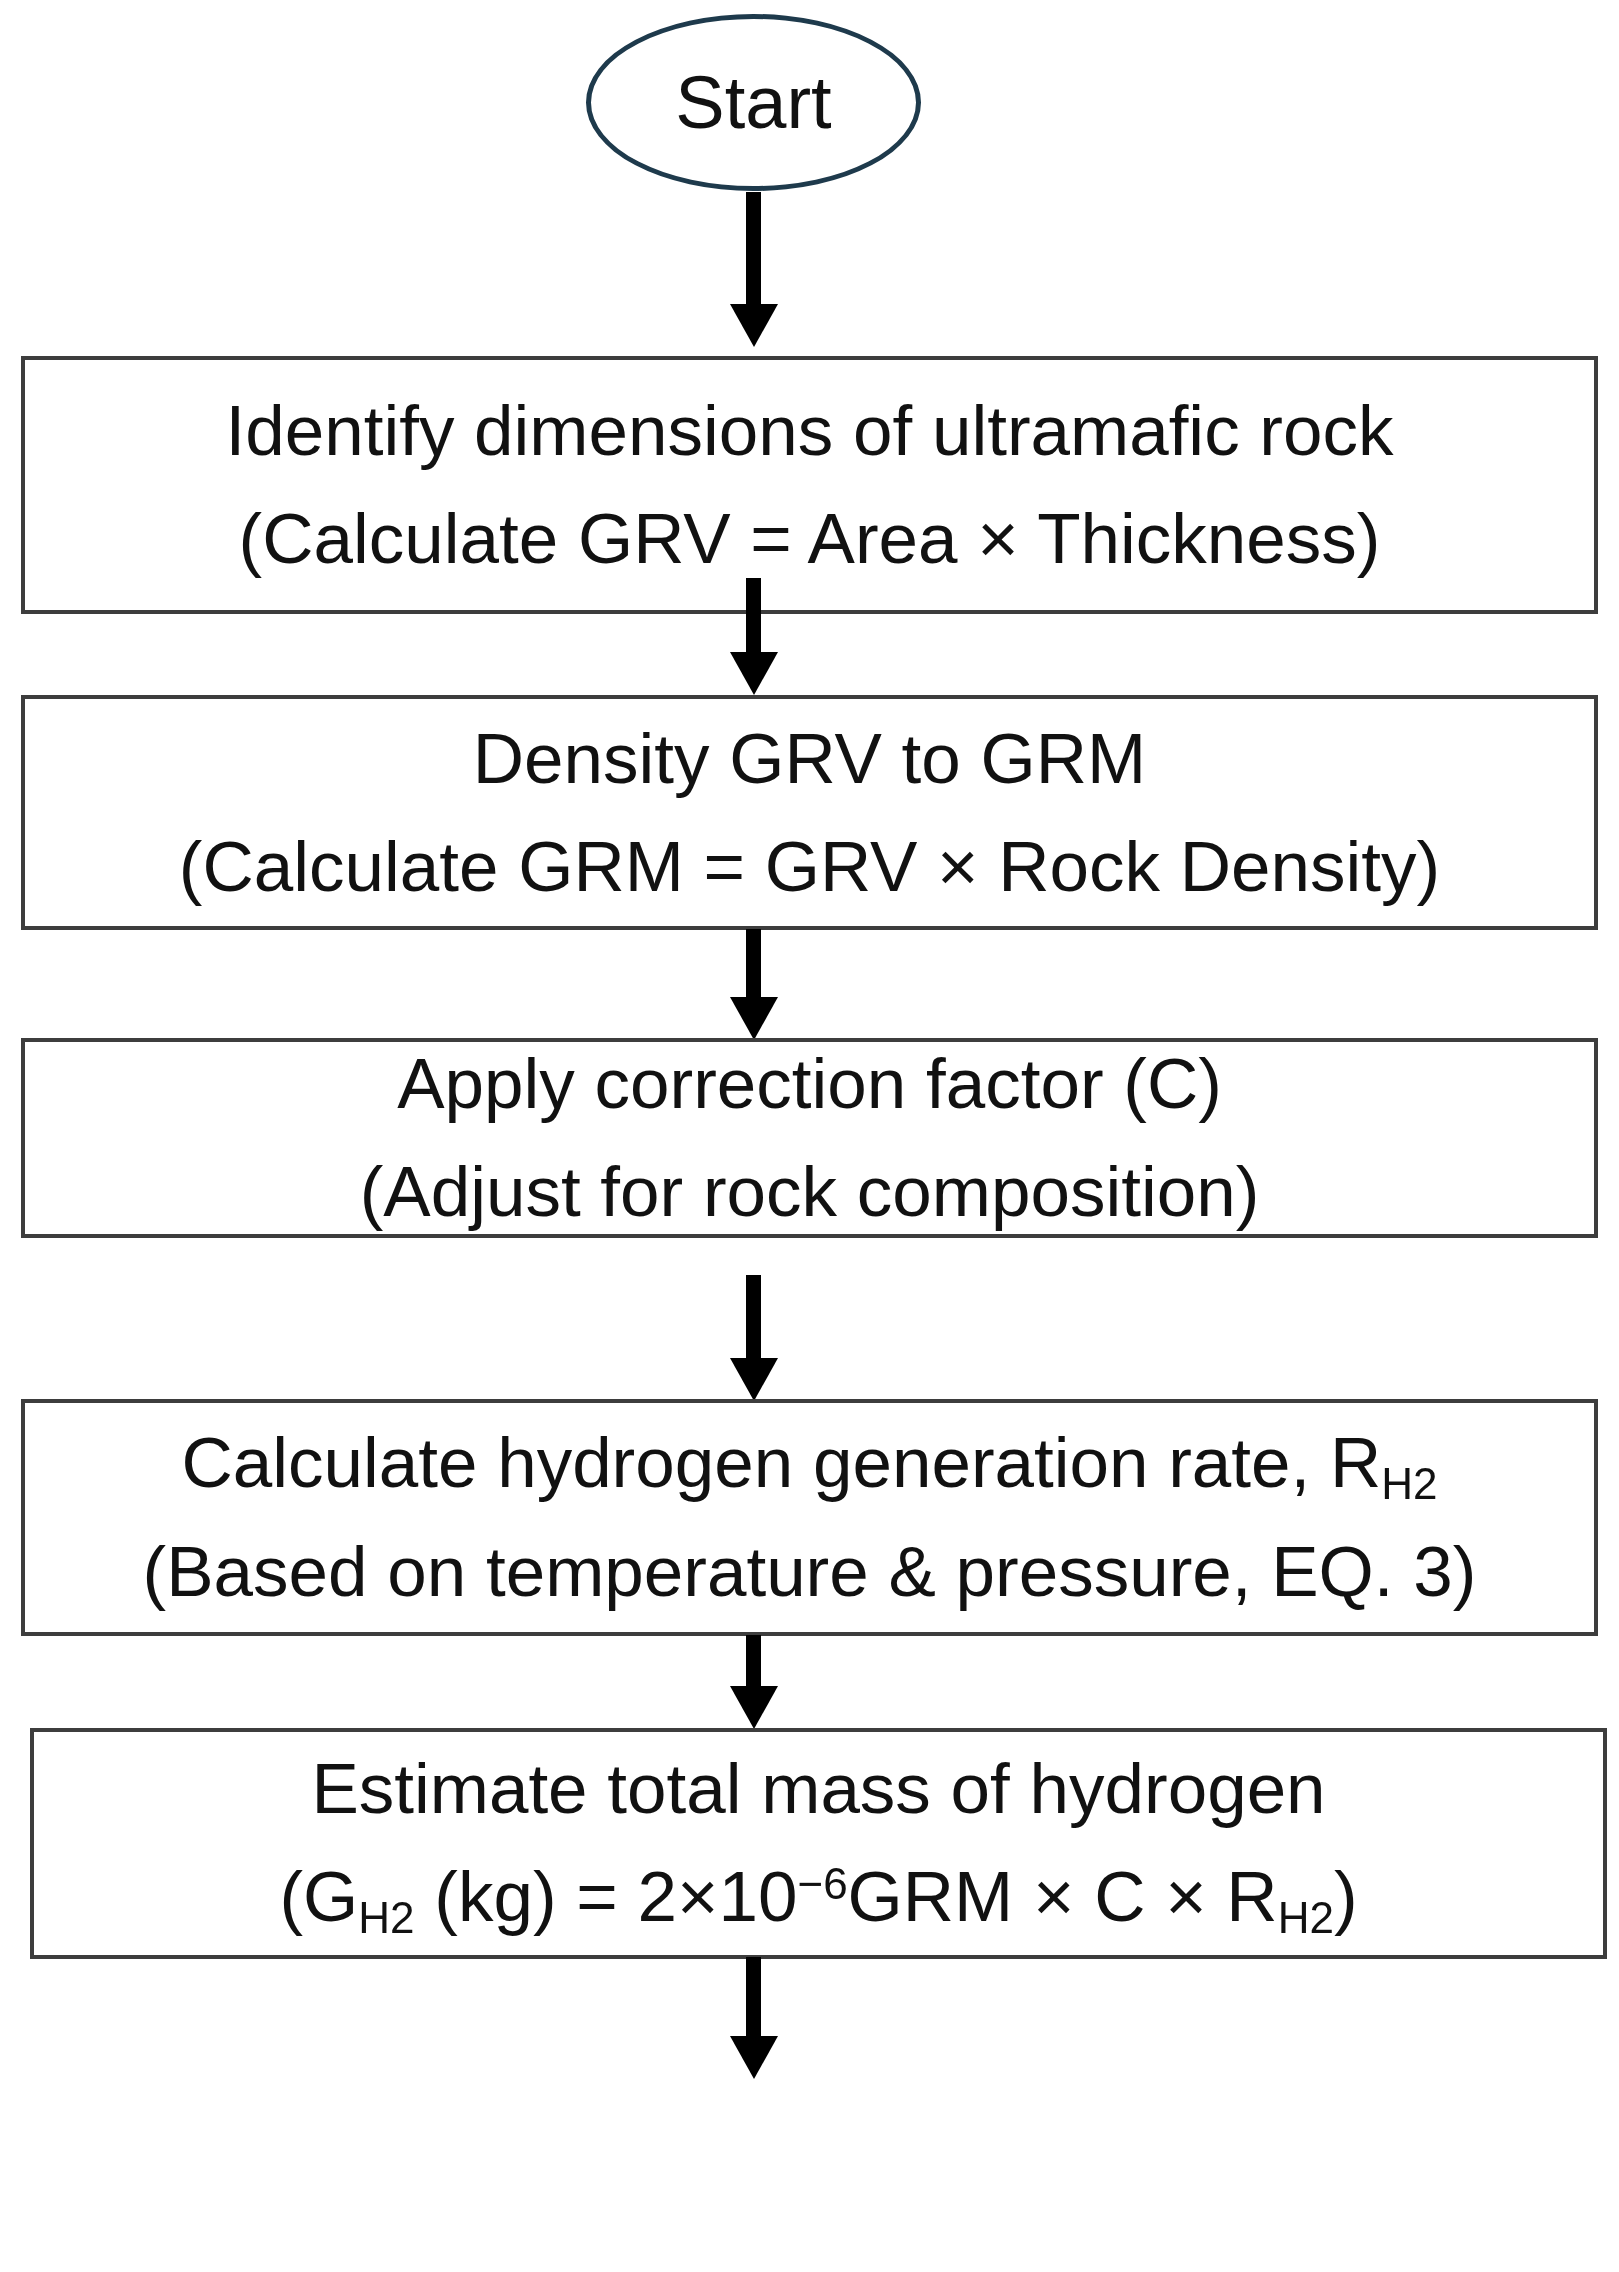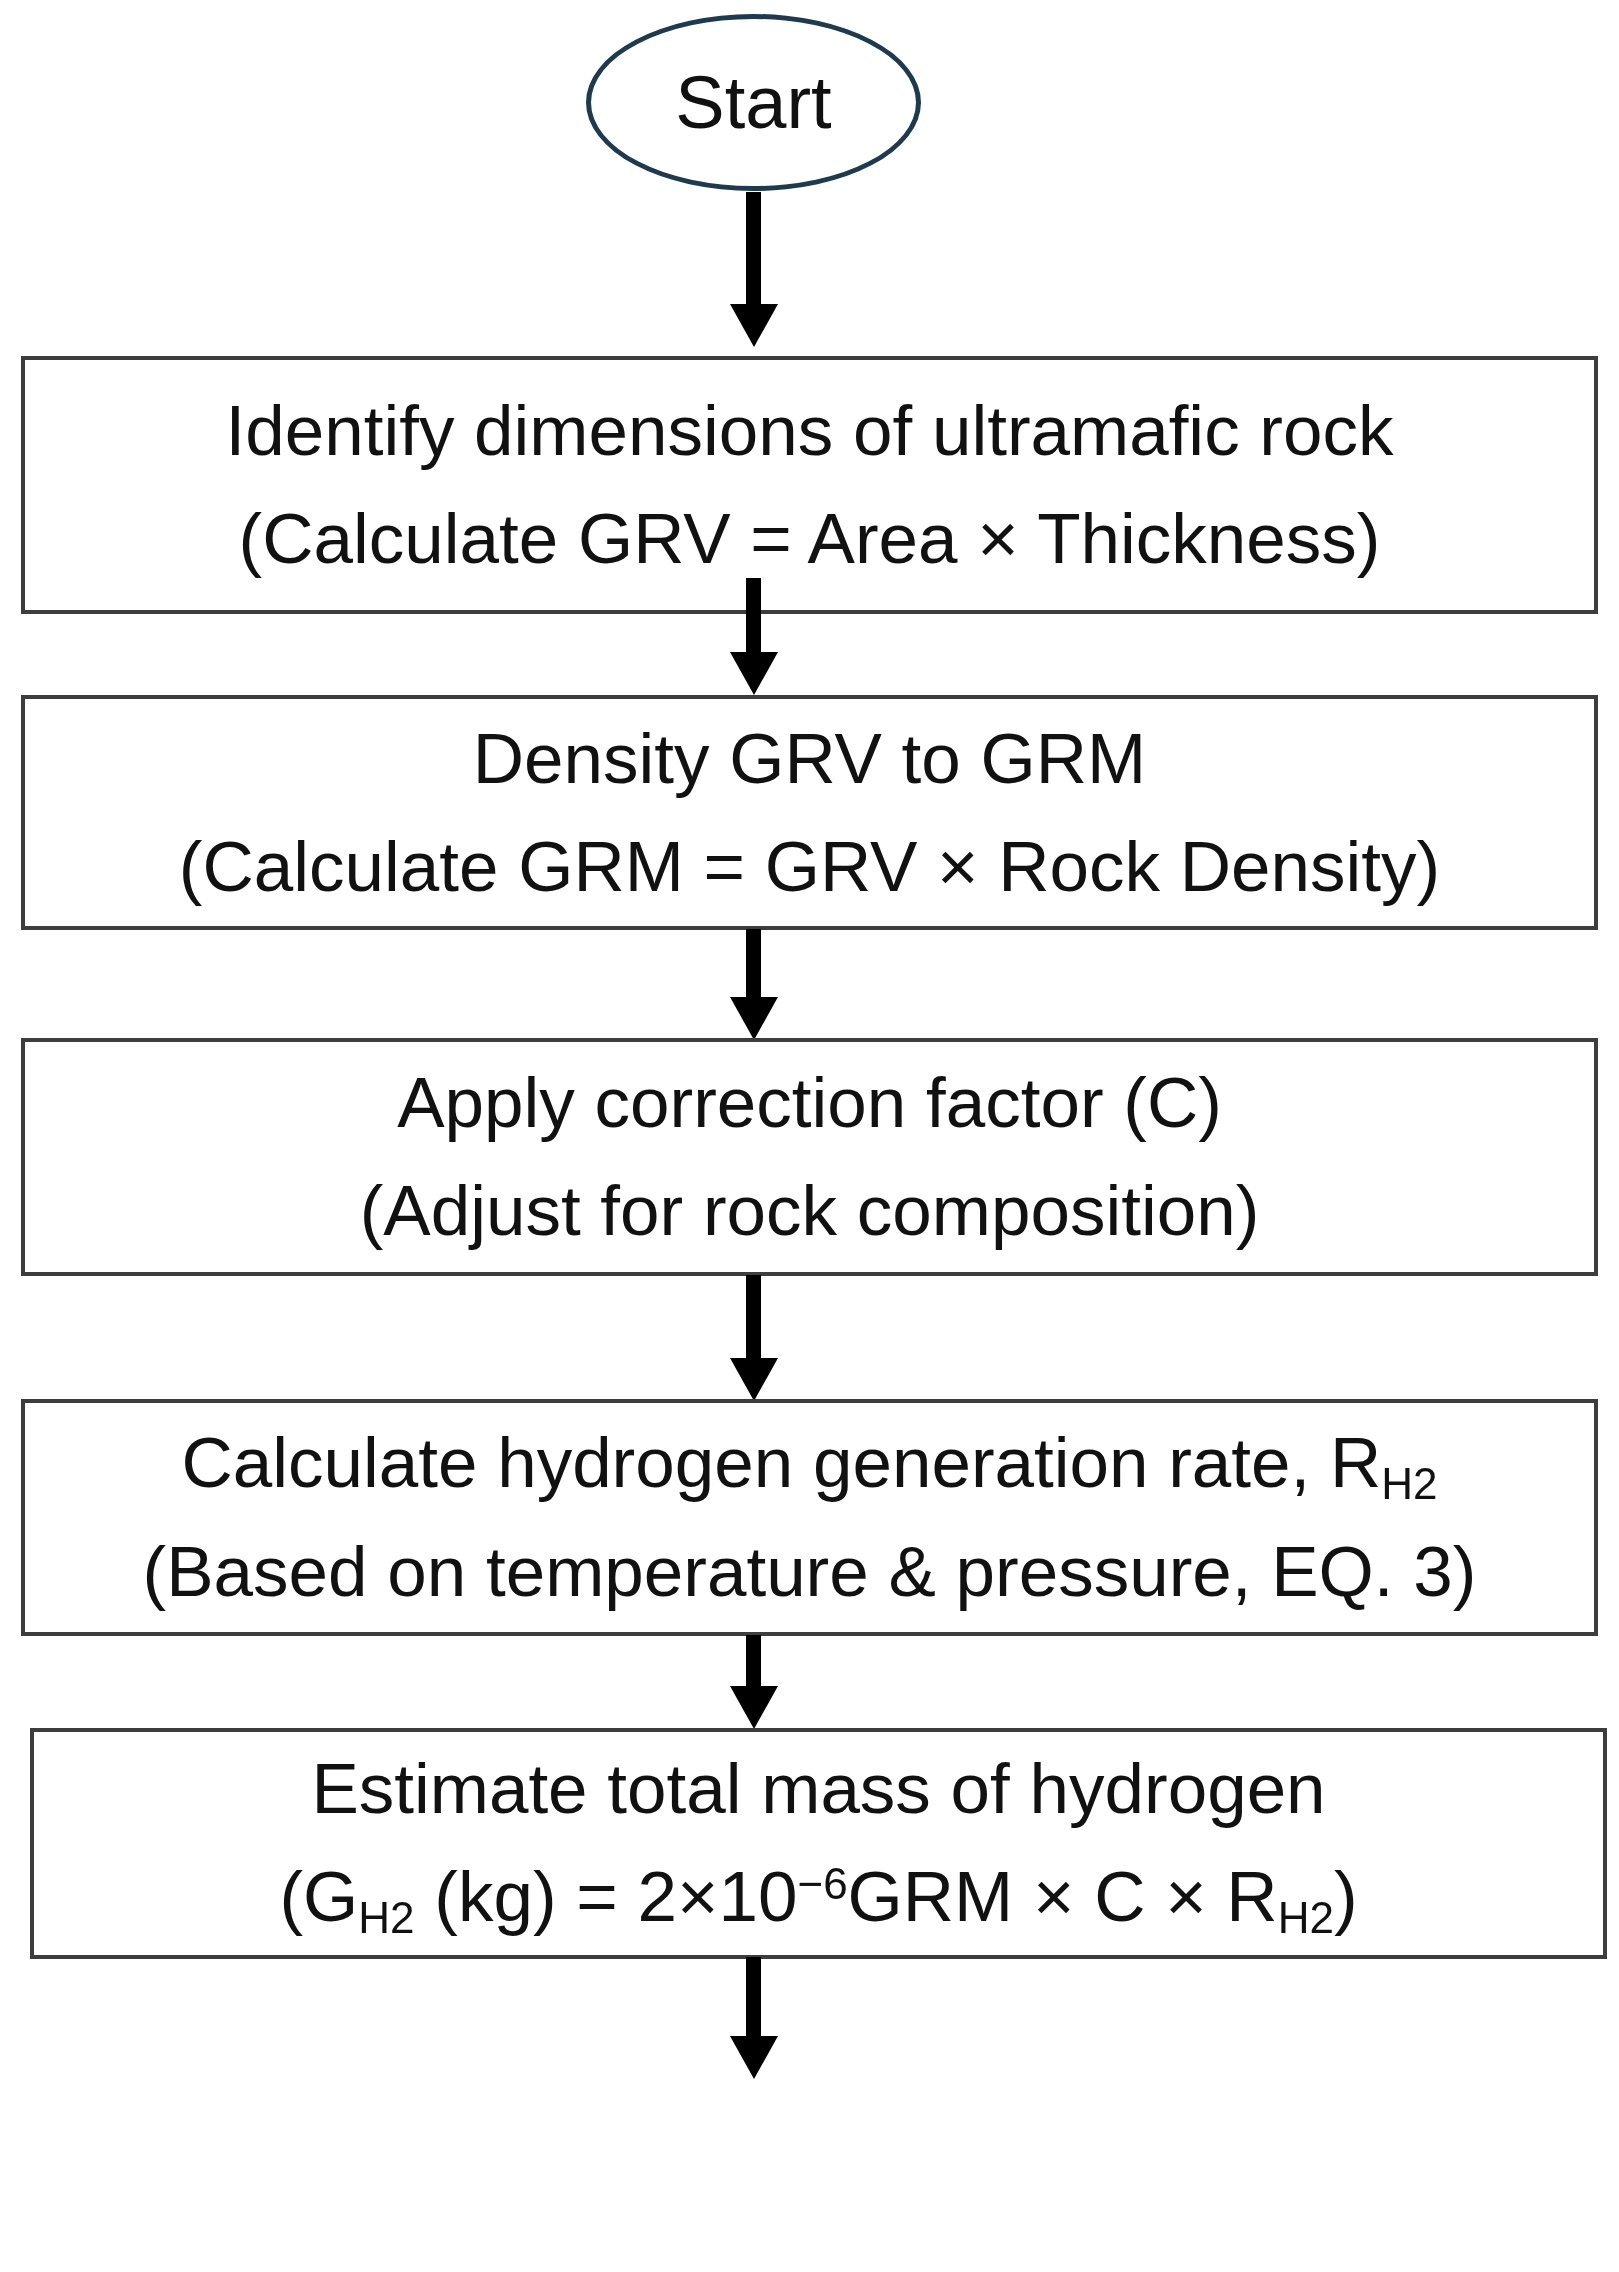--- a/index.html
+++ b/index.html
@@ -50,21 +50,21 @@
     text-align:center;
     font-size:71px;
     line-height:1.52;
     color:var(--text);
   }
   .process-box .rich-line{white-space:nowrap;}
   .seg-sub{font-size:0.62em;vertical-align:-0.28em;}
   .seg-sup{font-size:0.62em;vertical-align:0.5em;}
   .box-1{top:346px;height:258px;margin-top:10px;}
   .box-2{top:695px;height:235px;}
-  .box-3{top:1038px;height:238px;}
+  .box-3{top:1038px;height:200px;}
   .box-4{top:1399px;height:237px;}
   .box-5{top:1728px;height:231px;margin-left:9px;}
   
   .flow-arrow{
     position:absolute;
     left:729px;
     width:49px;
     display:flex;
     flex-direction:column;
     align-items:center;

